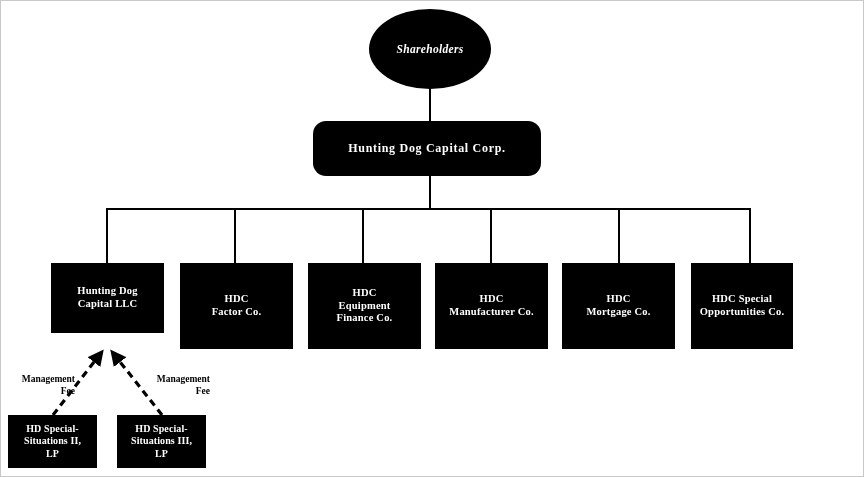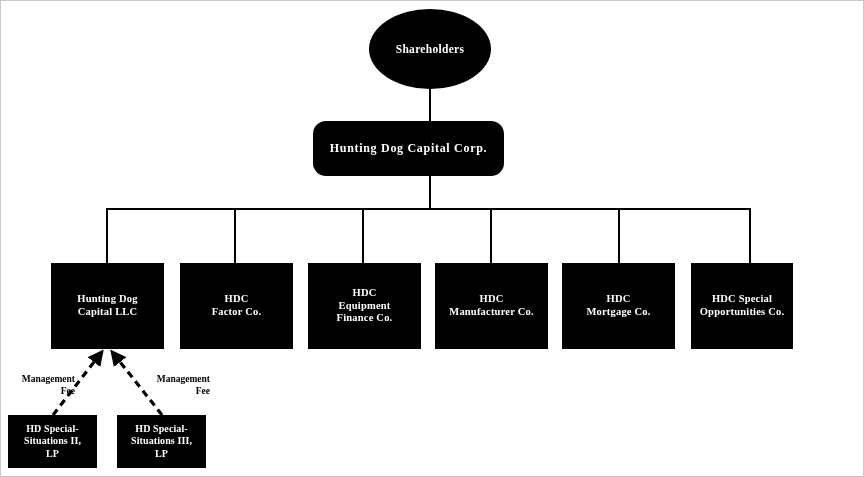--- a/index.html
+++ b/index.html
@@ -35,20 +35,21 @@
   .node .label {
     display: block;
     white-space: pre-line;
     padding: 0 4px;
   }
   
   .ellipse {
     border-radius: 50%;
     font-size: 11.5px;
     letter-spacing: 0.3px;
+    font-style: italic;
   }
   
   .rounded {
     border-radius: 13px;
     font-size: 12px;
     letter-spacing: 0.7px;
   }
   
   .sub {
     font-size: 10.5px;
@@ -118,25 +119,25 @@
       </marker>
     </defs>
     <line x1="52" y1="414" x2="100" y2="352" stroke="#000000" stroke-width="3.2" stroke-dasharray="7,5" marker-end="url(#arrowhead)"></line>
     <line x1="161" y1="414" x2="112" y2="352" stroke="#000000" stroke-width="3.2" stroke-dasharray="7,5" marker-end="url(#arrowhead)"></line>
   </svg>
 
   <div class="node ellipse" style="left:368px; top:8px; width:122px; height:80px;">
     <span class="label">Shareholders</span>
   </div>
 
-  <div class="node rounded" style="left:312px; top:120px; width:191px; height:55px;">
+  <div class="node rounded" style="left:312px; top:120px; width:228px; height:55px;">
     <span class="label">Hunting Dog  Capital  Corp.</span>
   </div>
 
-  <div class="node sub" style="left:50px; top:262px; width:113px; height:86px;align-items:center;">
+  <div class="node sub" style="left:50px; top:262px; width:113px; height:70px;align-items:center;">
     <span class="label">Hunting Dog
 Capital LLC</span>
   </div>
 
   <div class="node sub" style="left:179px; top:262px; width:113px; height:86px;">
     <span class="label">HDC
 Factor Co.</span>
   </div>
 
   <div class="node sub" style="left:307px; top:262px; width:113px; height:86px;">

